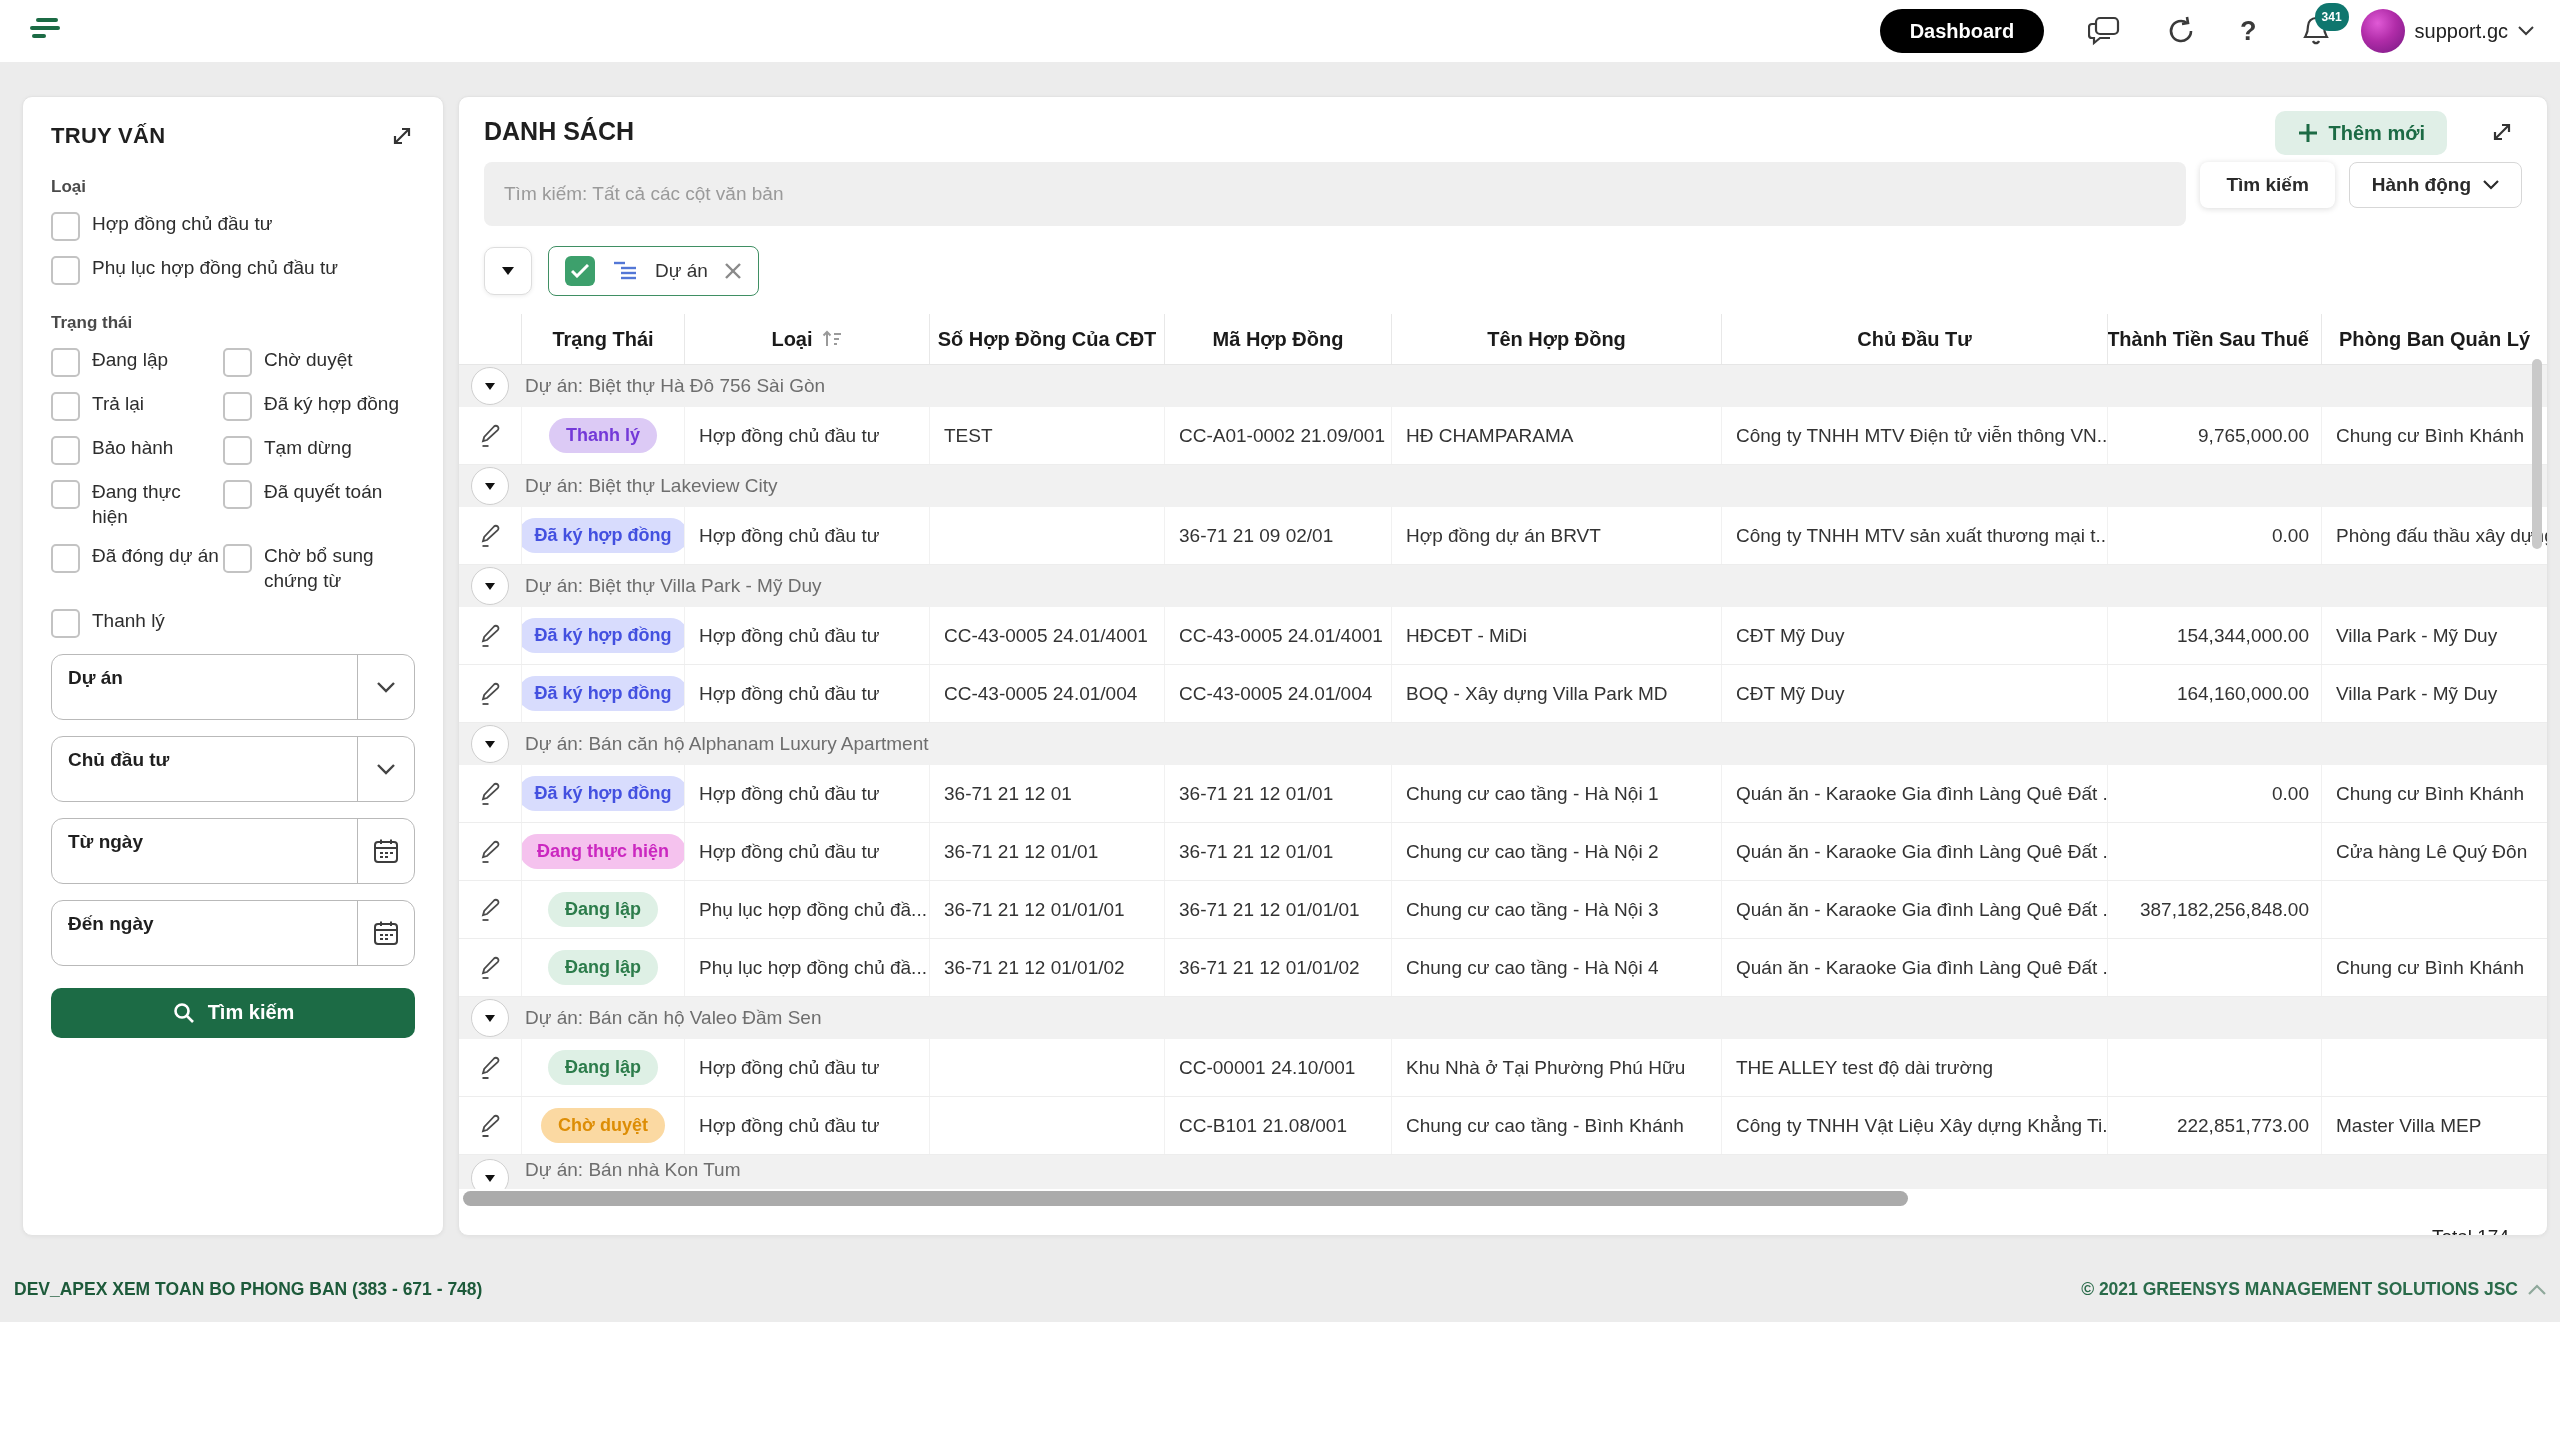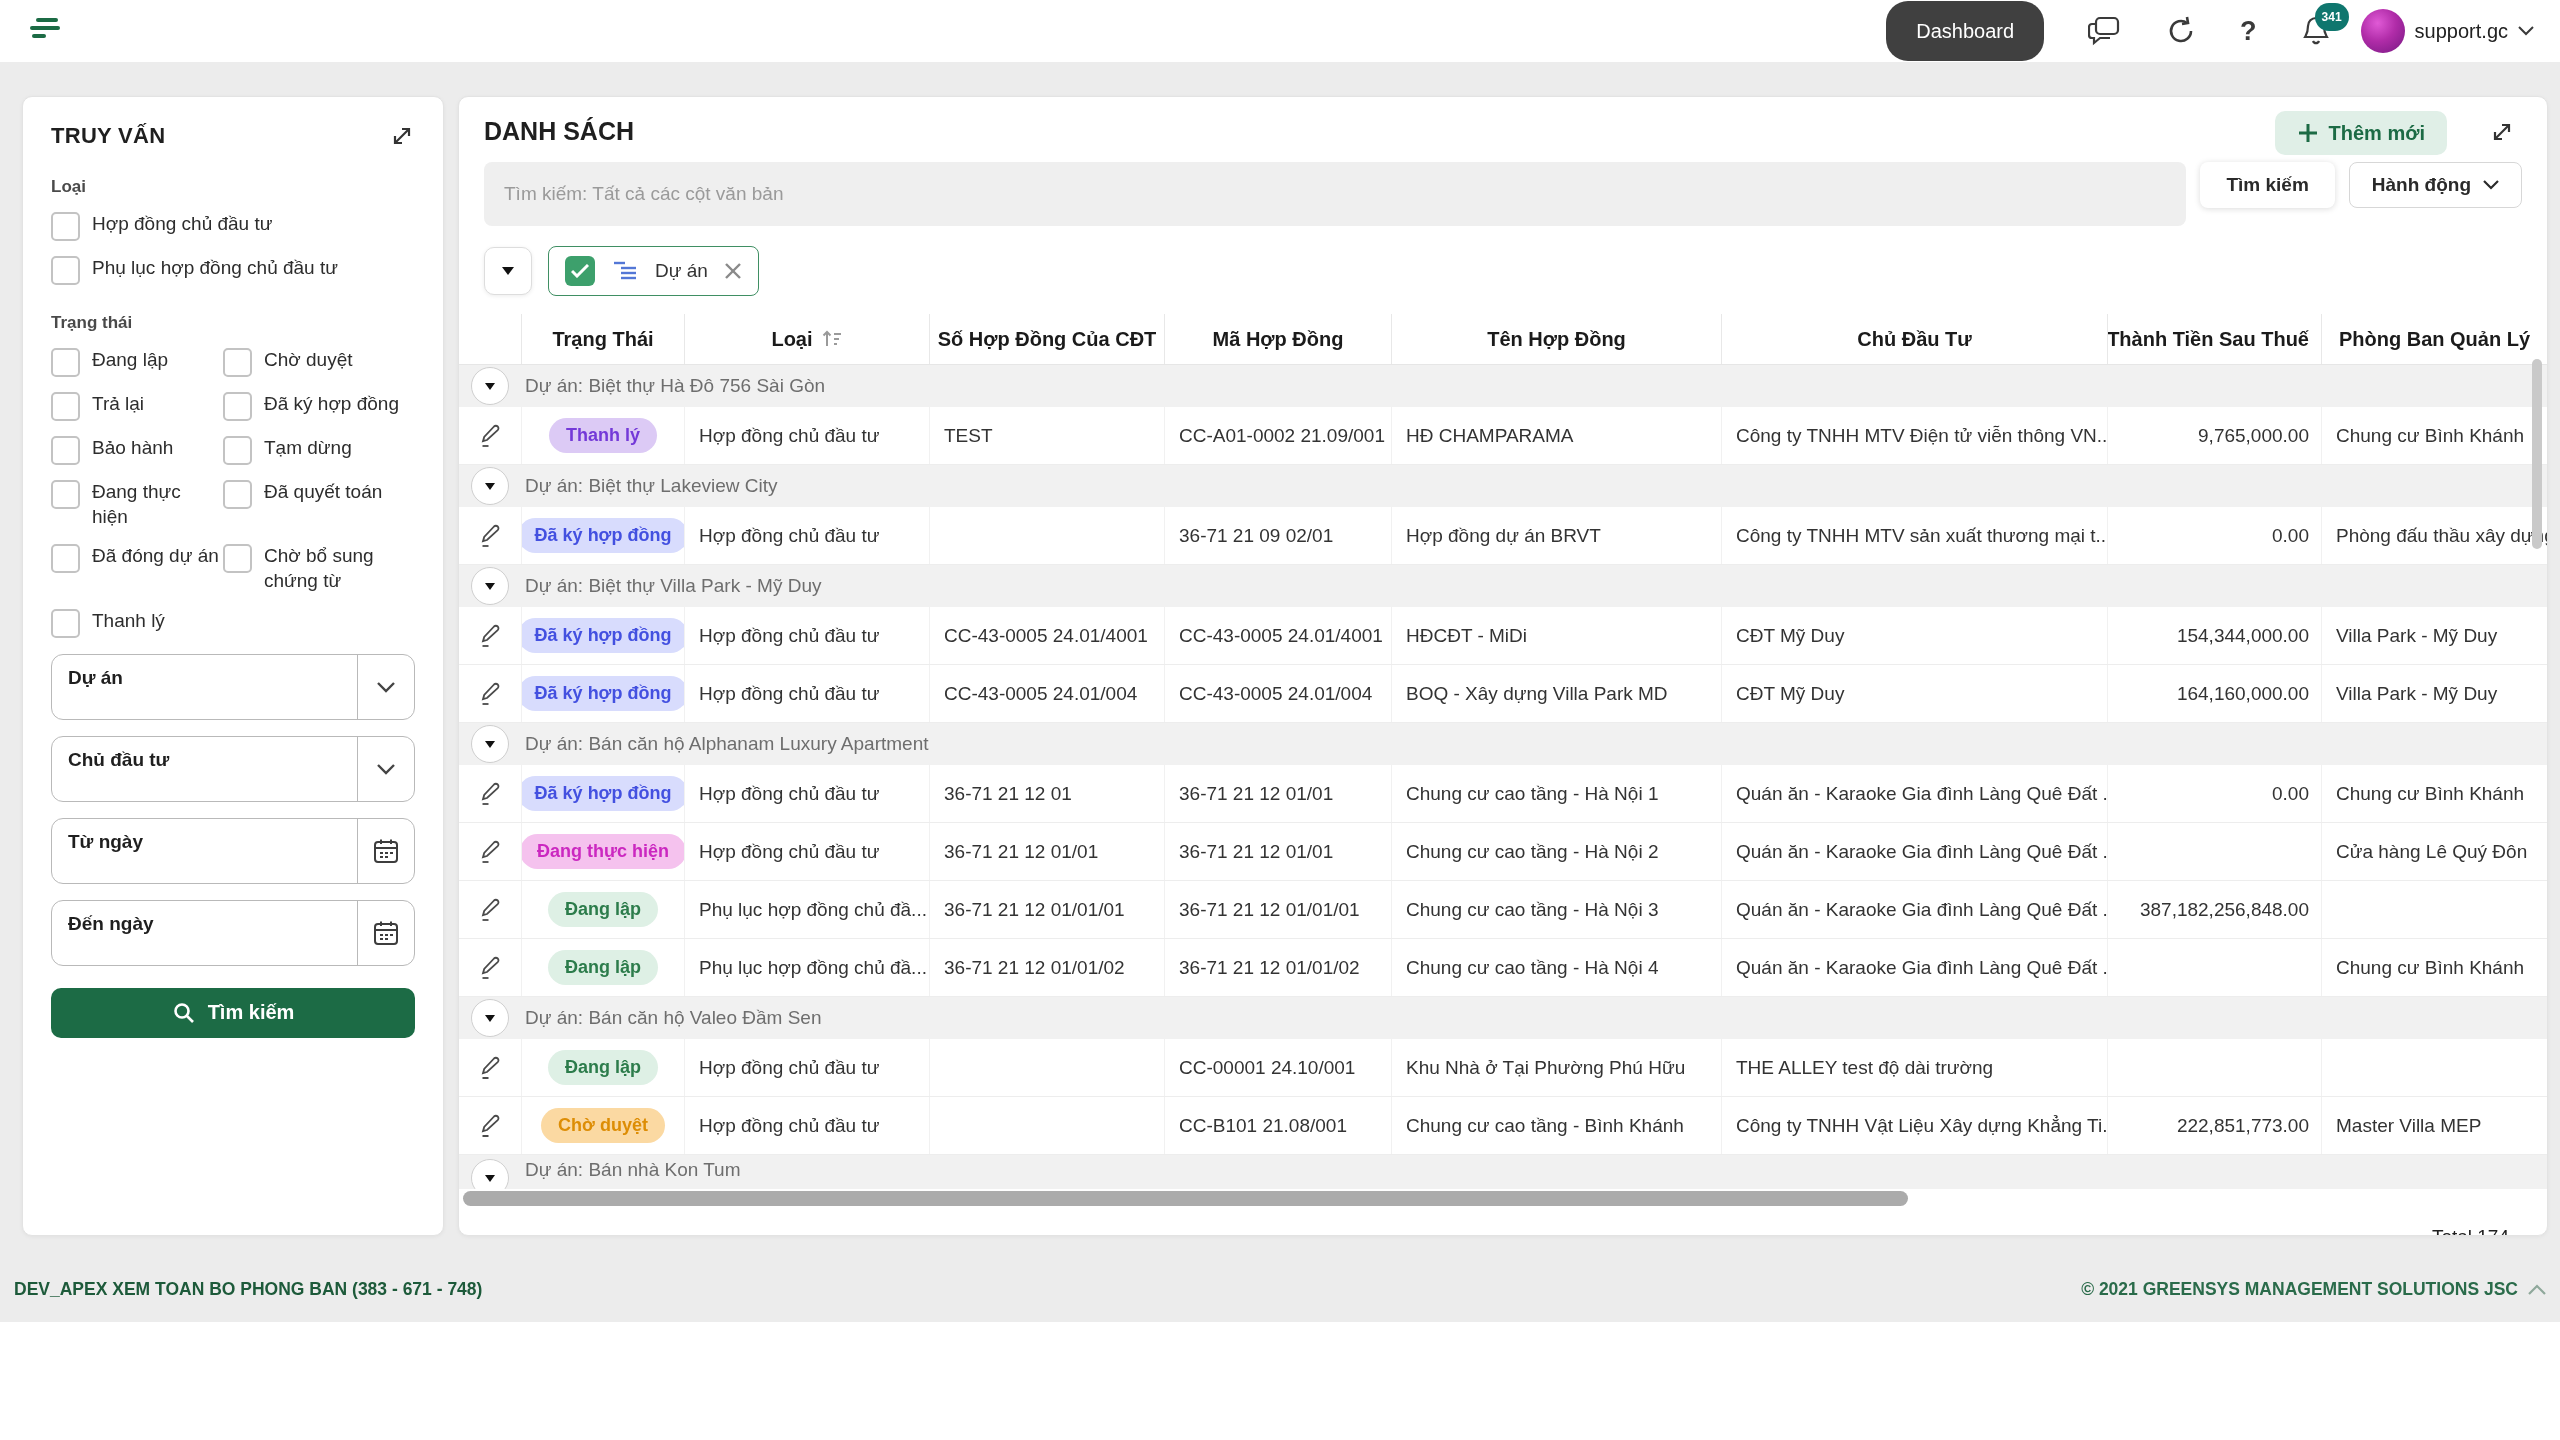--- a/index.html
+++ b/index.html
@@ -8,22 +8,22 @@
   .graybg{position:absolute;left:0;top:62px;width:2560px;height:1260px;background:#ececec;}
 
   
   .topbar{position:absolute;left:0;top:0;width:2560px;height:62px;background:#fff;z-index:5;}
   .hamburger{position:absolute;left:30px;top:18px;width:34px;height:26px;cursor:pointer;}
   .hamburger i{display:block;background:#1c6b45;height:4px;border-radius:2px;margin-bottom:4px;}
   .hamburger i:nth-child(1){width:22px;margin-left:6px;}
   .hamburger i:nth-child(2){width:30px;}
   .hamburger i:nth-child(3){width:14px;margin-left:2px;}
   .topbar-right{position:absolute;right:26px;top:0;height:62px;display:flex;align-items:center;gap:44px;}
-  .dashboard-btn{background:#404040;color:#fff;height:60px;border-radius:22px;padding:0 30px;
-    font-size:20px;display:flex;align-items:center;border:none;font-weight:400;}
+  .dashboard-btn{background:#000000;color:#fff;height:44px;border-radius:22px;padding:0 30px;
+    font-size:20px;display:flex;align-items:center;border:none;font-weight:700;}
   .tb-icon{color:#3a3a3a;display:flex;align-items:center;justify-content:center;}
   .bell-wrap{position:relative;}
   .bell-badge{position:absolute;top:-12px;right:-18px;background:#0f766e;color:#fff;min-width:28px;height:28px;
     border-radius:14px;font-size:12px;font-weight:bold;display:flex;align-items:center;justify-content:center;padding:0 3px;}
   .userbox{display:flex;align-items:center;gap:10px;margin-left:-14px;}
   .avatar{width:44px;height:44px;border-radius:50%;
     background:radial-gradient(circle at 38% 32%,#e05ad6 0%,#b02ca8 45%,#8a1f8f 80%);}
   .username{font-size:20px;color:#222;}
 
   

